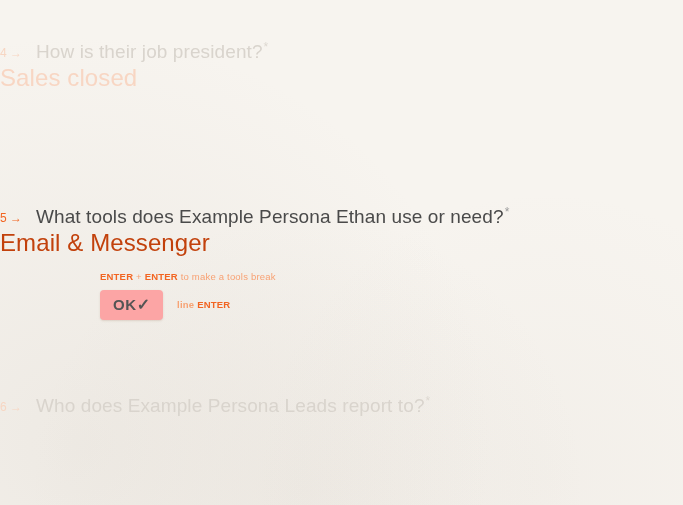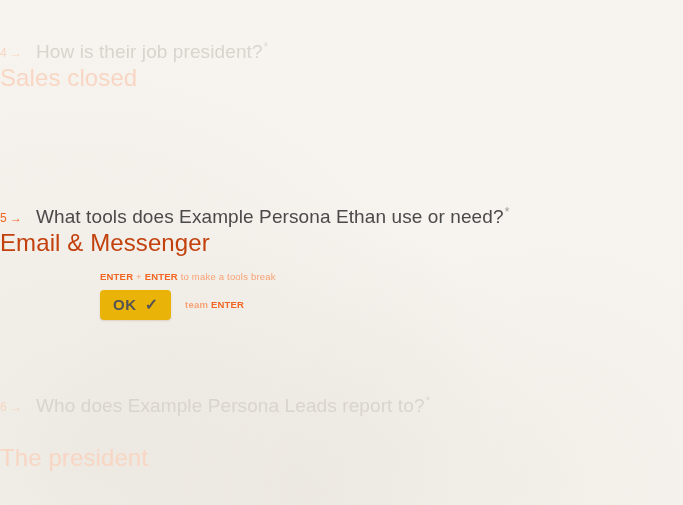--- a/index.html
+++ b/index.html
@@ -115,28 +115,27 @@
     font-weight: 700;
   }
 
   .okrow {
     margin-left: 100px;
     margin-top: 8px;
     display: flex;
     align-items: center;
   }
   .okbtn {
-    background: #eab308;
+    background: #fca5a5;
     border: none;
     border-radius: 4px;
     height: 30px;
     padding: 0 13px;
     display: inline-flex;
     align-items: center;
-    gap: 8px;
     cursor: pointer;
     box-shadow: 0 1px 2px rgba(150,110,80,0.22);
   }
   .okbtn .oklabel {
     color: #545454;
     font-size: 15px;
     font-weight: 700;
     letter-spacing: 0.6px;
   }
   .okbtn .okcheck {
@@ -185,28 +184,27 @@
     </div>
     <div class="answer">Email &amp; Messenger</div>
 
     <div class="hintline"><b>ENTER</b><span> + </span><b>ENTER</b><span> to make a tools break</span></div>
 
     <div class="okrow">
       <button class="okbtn">
         <span class="oklabel">OK</span>
         <span class="okcheck">✓</span>
       </button>
-      <span class="presshint"><span>team </span><b>ENTER</b></span>
+      <span class="presshint"><span>line </span><b>ENTER</b></span>
     </div>
   </div>
 
   <div class="qblock faded" style="top:394px;">
     <div class="qrow">
       <div class="qnum">
         <span class="num">6</span>
         <span class="arr">→</span>
       </div>
       <div class="qtext"><span>Who does Example Persona Leads report to?</span><span class="req">*</span></div>
     </div>
-    <div class="answer" style="margin-top:26px;">The president</div>
   </div>
 
 </div>
 
 </body></html>

